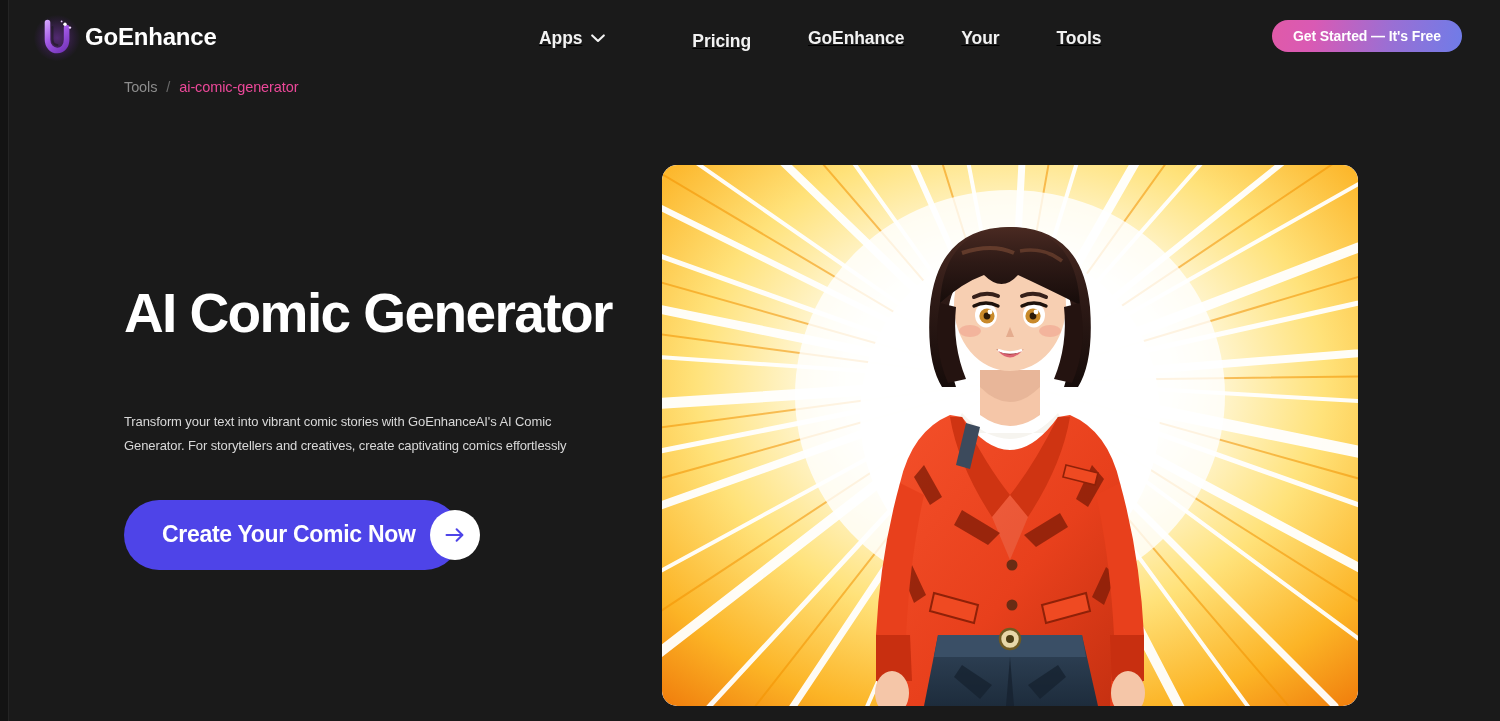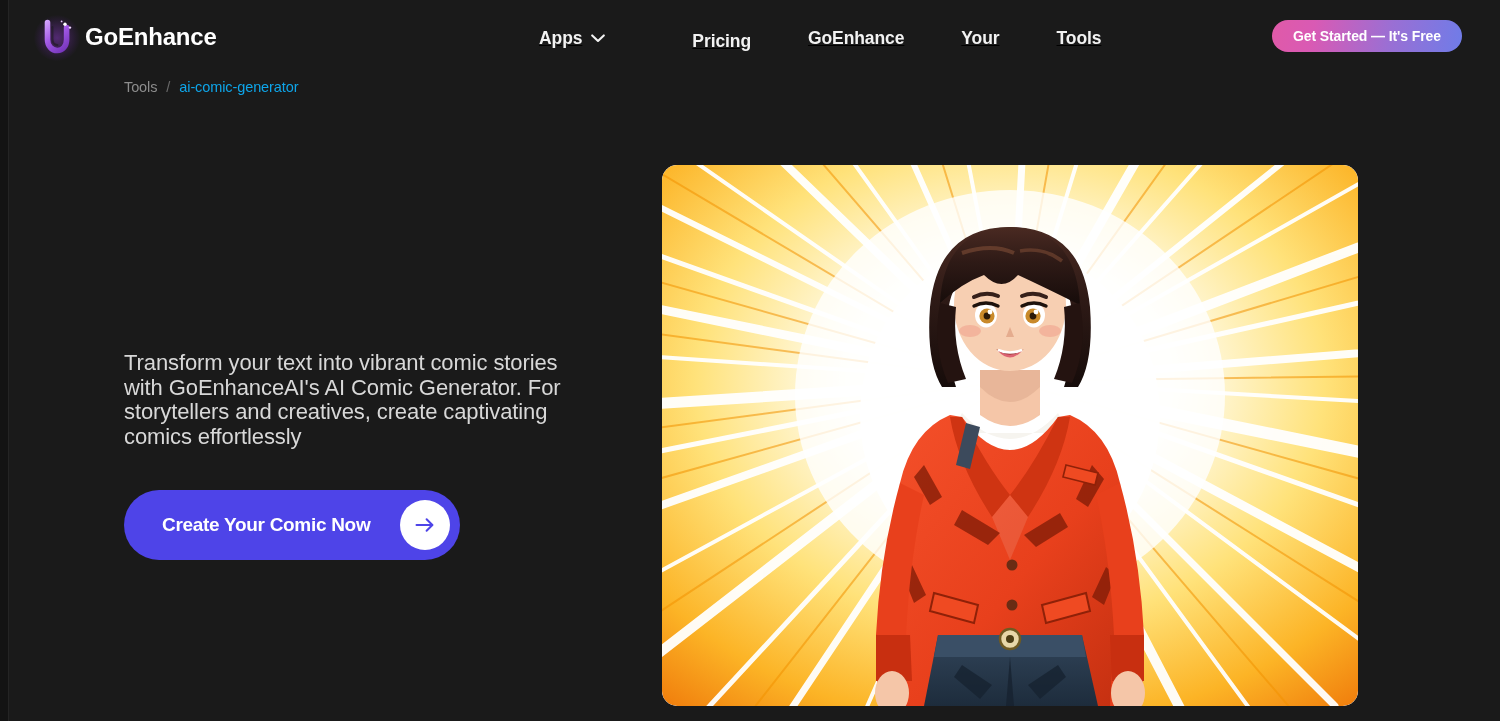--- a/index.html
+++ b/index.html
@@ -126,21 +126,21 @@
     left: 124px;
     top: 79px;
     display: flex;
     align-items: center;
     gap: 9px;
     font-size: 14.5px;
     letter-spacing: -0.1px;
   }
   .crumb-link { color: #8d8d8d; cursor: pointer; }
   .crumb-sep  { color: #6a6a6a; }
-  .crumb-current { color: #0ea5e9; }
+  .crumb-current { color: #ec4899; }
 
   
   .hero-left {
     position: absolute;
     left: 124px;
     top: 284px;
     width: 510px;
   }
 
   .hero-title {
@@ -148,21 +148,21 @@
     font-size: 55px;
     line-height: 1.07;
     font-weight: 700;
     letter-spacing: -1.6px;
     white-space: nowrap;
   }
 
   .hero-desc {
     margin-top: 67px;
     color: #d8d8d8;
-    font-size: 22px;
+    font-size: 13px;
     line-height: 24.5px;
     letter-spacing: -0.1px;
     width: 450px;
   }
 
   .hero-cta {
     margin-top: 41px;
     width: 336px;
     height: 70px;
     border-radius: 999px;
@@ -171,21 +171,21 @@
     display: flex;
     align-items: center;
     justify-content: space-between;
     padding: 0 10px 0 38px;
     cursor: pointer;
     border: none;
     font-family: "Liberation Sans", sans-serif;
   }
   .hero-cta-label {
     color: #ffffff;
-    font-size: 19px;
+    font-size: 23px;
     font-weight: 700;
     letter-spacing: -0.3px;
     white-space: nowrap;
   }
   .hero-cta-circle {
     width: 50px;
     height: 50px;
     border-radius: 50%;
     background: #ffffff;
     display: flex;
@@ -272,20 +272,21 @@
   </div>
 
   <div class="breadcrumb">
     <span class="crumb-link">Tools</span>
     <span class="crumb-sep">/</span>
     <span class="crumb-current">ai-comic-generator</span>
   </div>
 
   <div class="hero-left">
 
+    <h1 class="hero-title">AI Comic Generator</h1>
 
     <p class="hero-desc">Transform your text into vibrant comic stories with GoEnhanceAI's AI Comic Generator. For storytellers and creatives, create captivating comics effortlessly</p>
 
     <button class="hero-cta">
       <span class="hero-cta-label">Create Your Comic Now</span>
       <span class="hero-cta-circle">
         <svg width="22" height="18" viewBox="0 0 22 18" fill="none" aria-hidden="true">
           <path d="M2.5 9 H18.2" stroke="#4e44e8" stroke-width="2" stroke-linecap="round"></path>
           <path d="M12.6 3.2 L18.4 9 L12.6 14.8" stroke="#4e44e8" stroke-width="2" stroke-linecap="round" stroke-linejoin="round" fill="none"></path>
         </svg>

